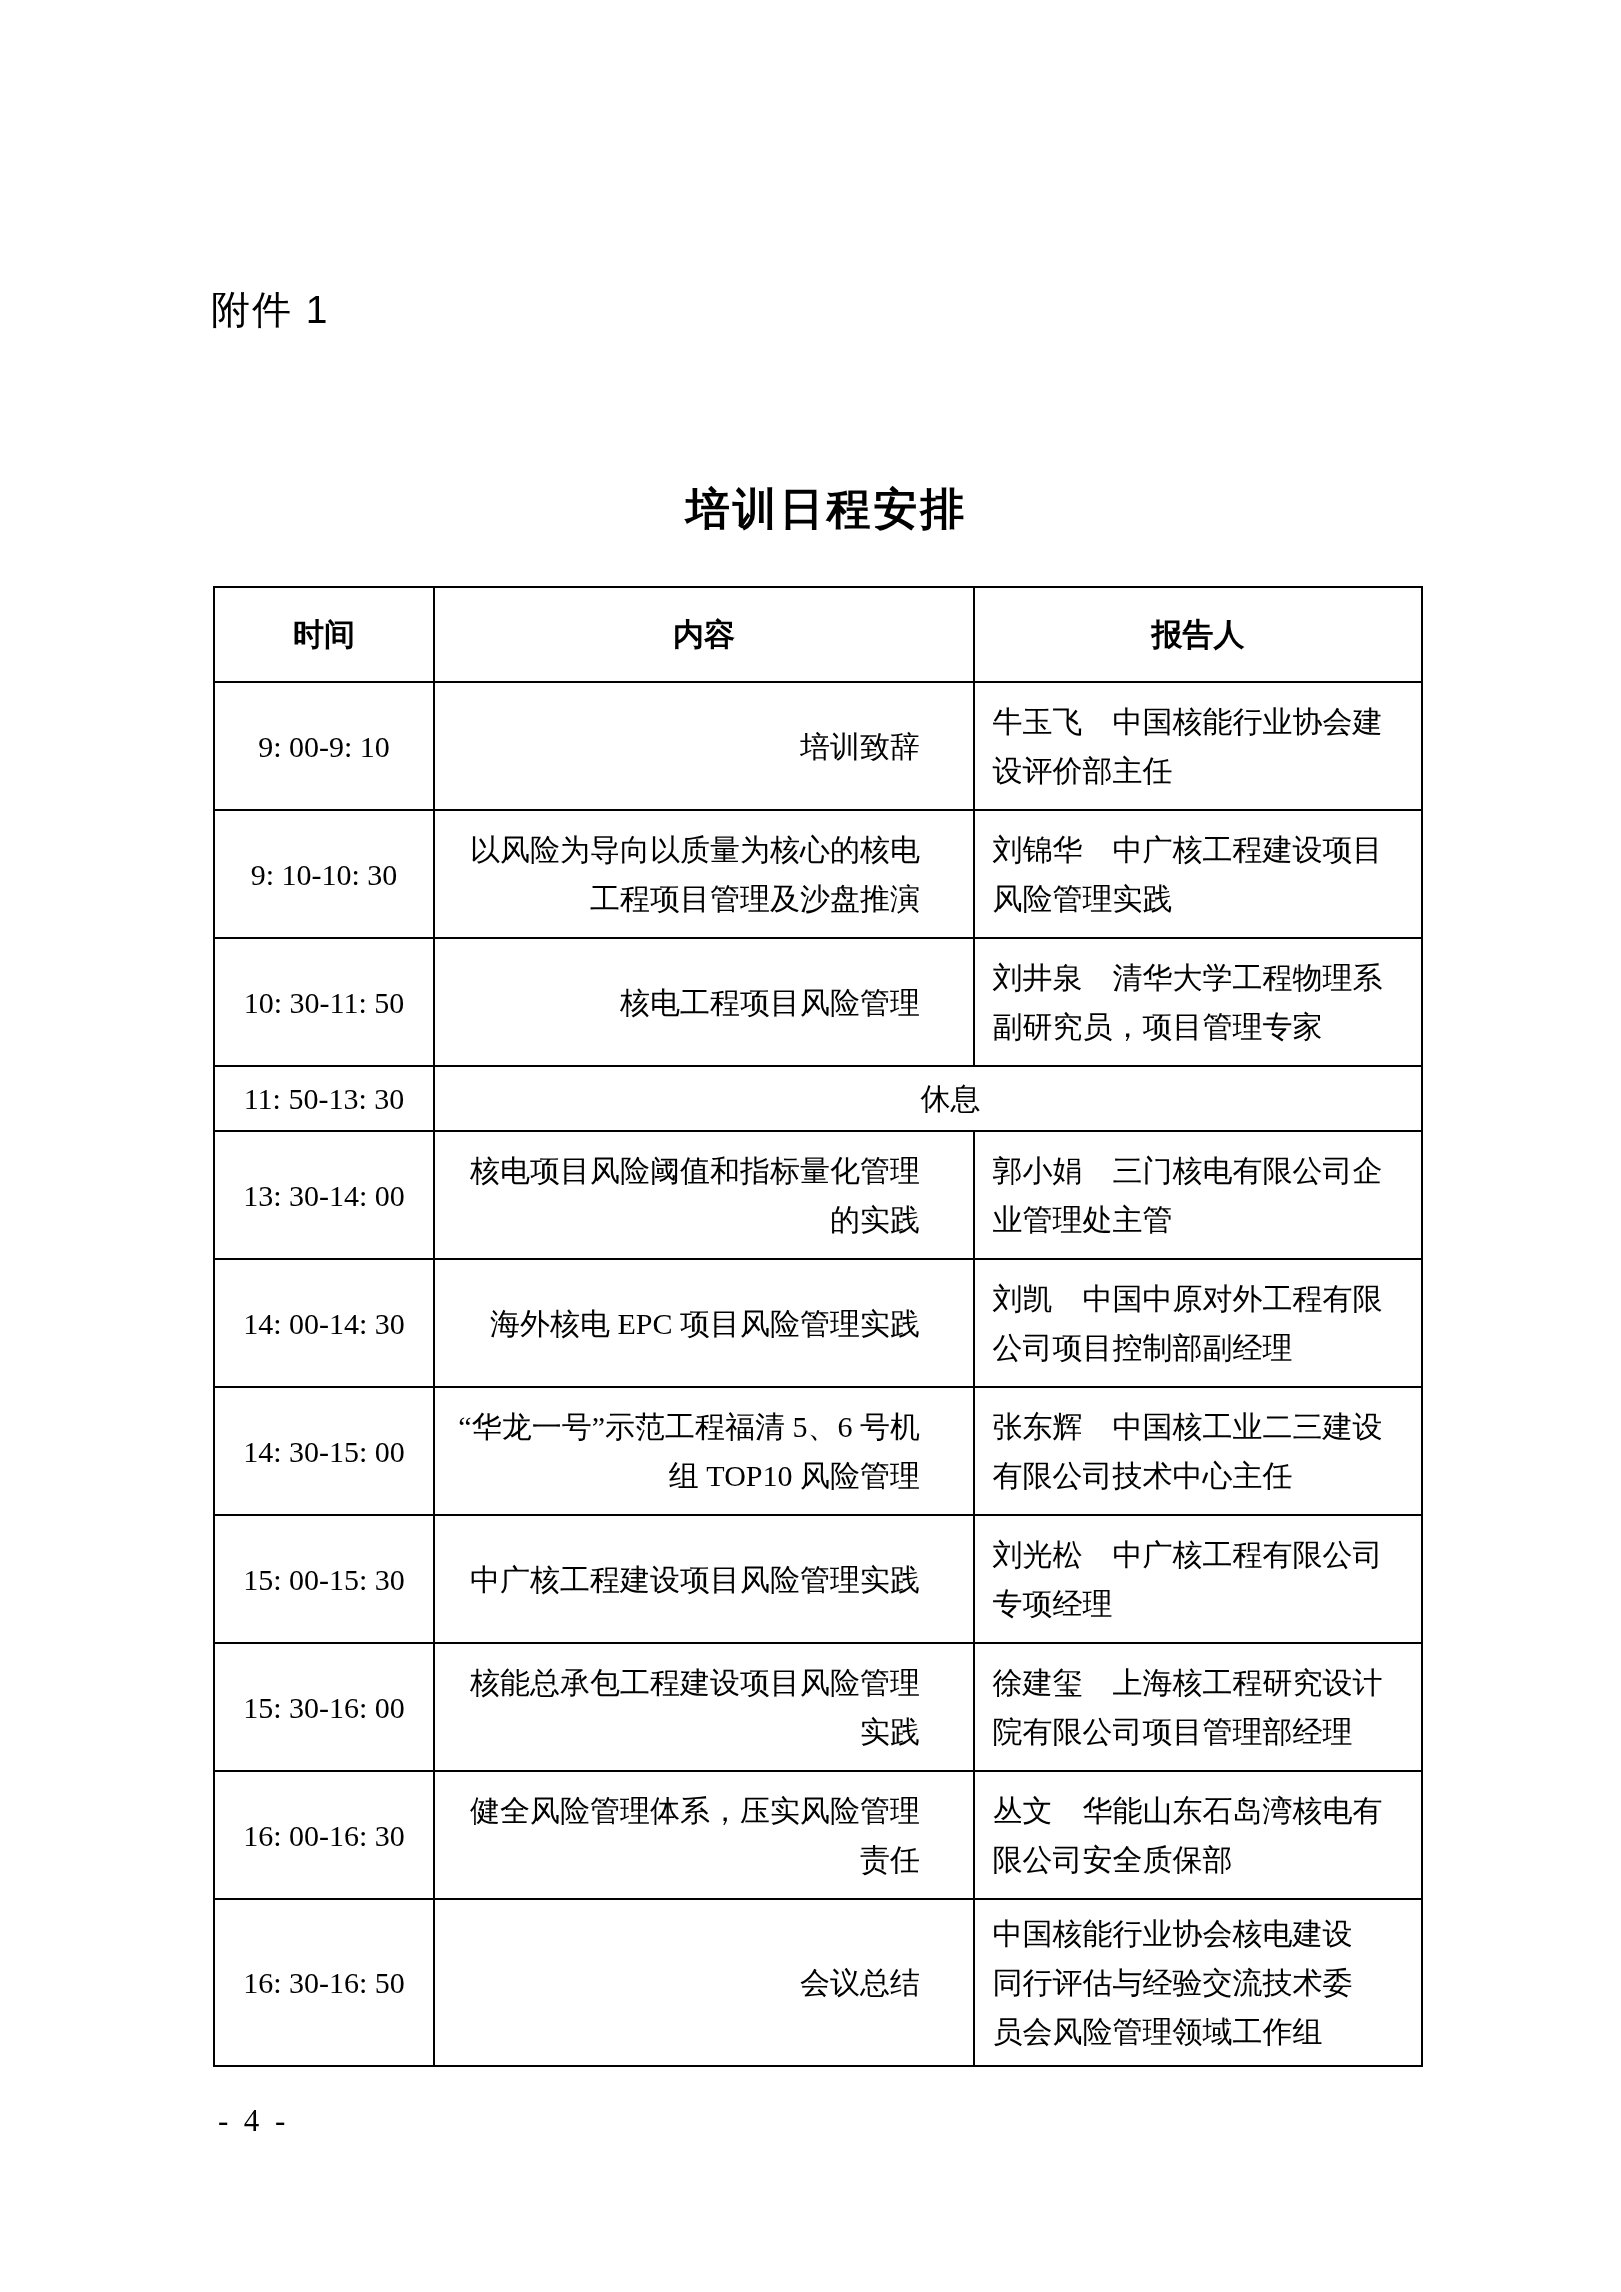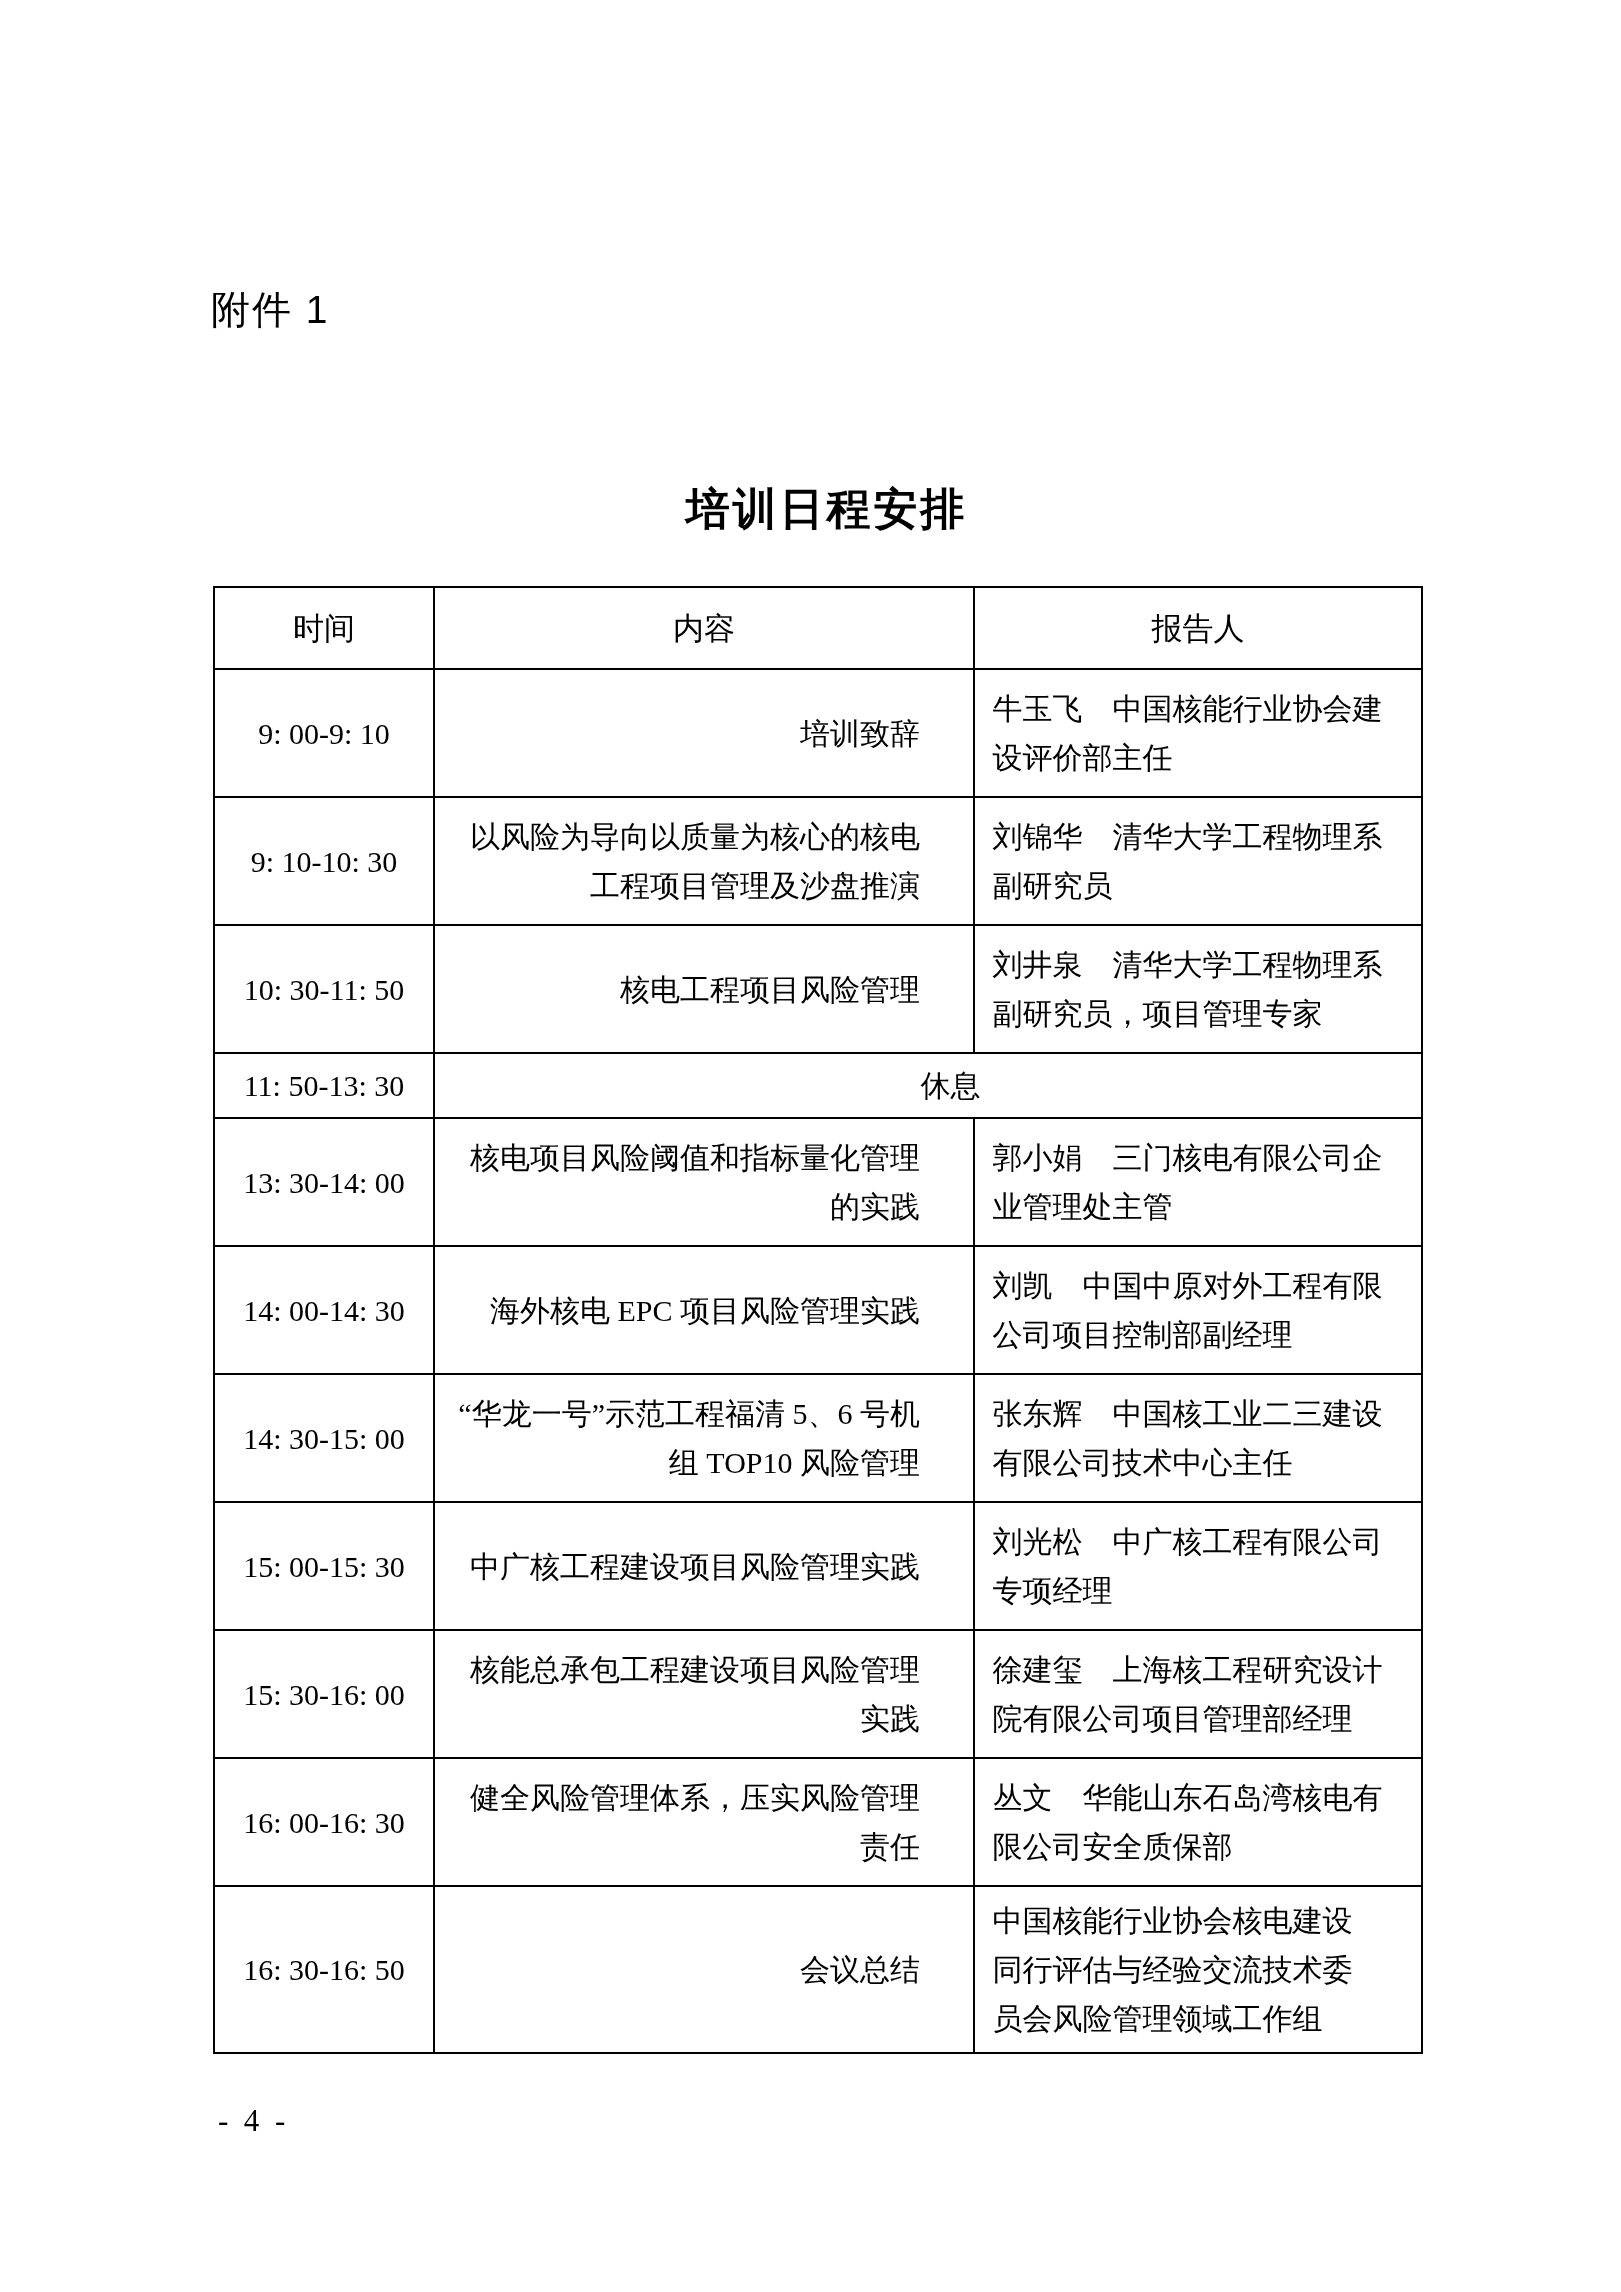--- a/index.html
+++ b/index.html
@@ -41,22 +41,22 @@
   }
   table.schedule th,
   table.schedule td {
     border: 2px solid #000000;
     vertical-align: middle;
     font-size: 30px;
     line-height: 49px;
     font-weight: 400;
   }
   table.schedule th {
-    height: 82px;
-    font-weight: 400;
+    height: 95px;
+    font-weight: 700;
     font-size: 31px;
     text-align: center;
   }
   tr.row-normal { height: 128px; }
   tr.row-break  { height: 65px; }
   tr.row-last   { height: 167px; }
   td.cell-time {
     text-align: center;
     white-space: nowrap;
     padding: 0 2px;
@@ -106,21 +106,21 @@
   </thead>
   <tbody>
     <tr class="row-normal">
       <td class="cell-time">9: 00-9: 10</td>
       <td class="cell-content">培训致辞</td>
       <td class="cell-speaker">牛玉飞　中国核能行业协会建设评价部主任</td>
     </tr>
     <tr class="row-normal">
       <td class="cell-time">9: 10-10: 30</td>
       <td class="cell-content">以风险为导向以质量为核心的核电工程项目管理及沙盘推演</td>
-      <td class="cell-speaker">刘锦华　清华大学工程物理系副研究员</td>
+      <td class="cell-speaker">刘锦华　中广核工程建设项目风险管理实践</td>
     </tr>
     <tr class="row-normal">
       <td class="cell-time">10: 30-11: 50</td>
       <td class="cell-content">核电工程项目风险管理</td>
       <td class="cell-speaker">刘井泉　清华大学工程物理系副研究员，项目管理专家</td>
     </tr>
     <tr class="row-break">
       <td class="cell-time">11: 50-13: 30</td>
       <td class="cell-break" colspan="2">休息</td>
     </tr>

